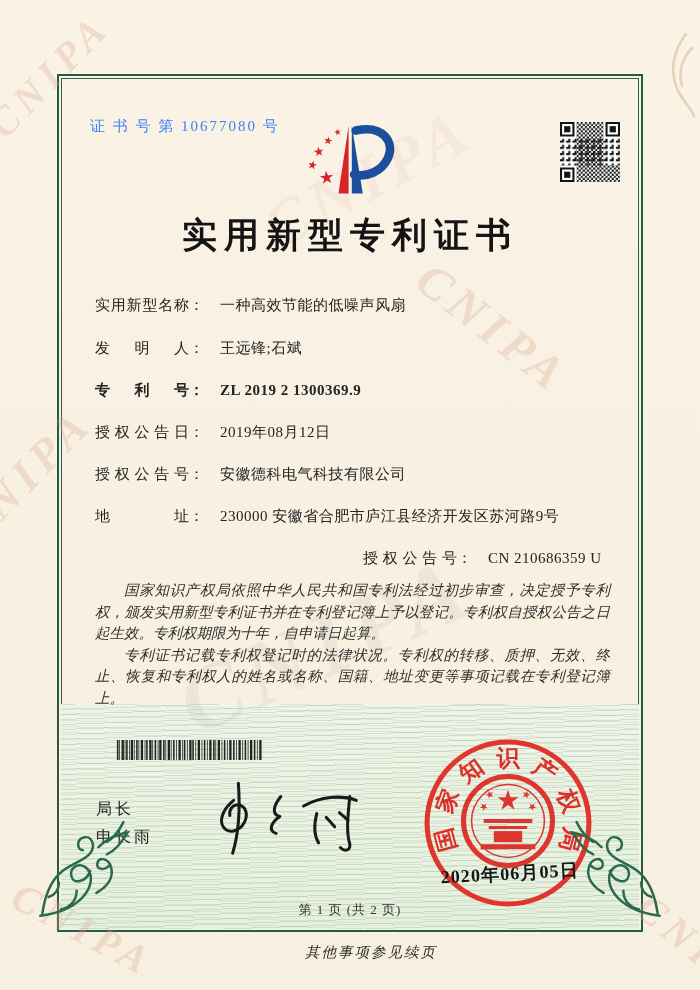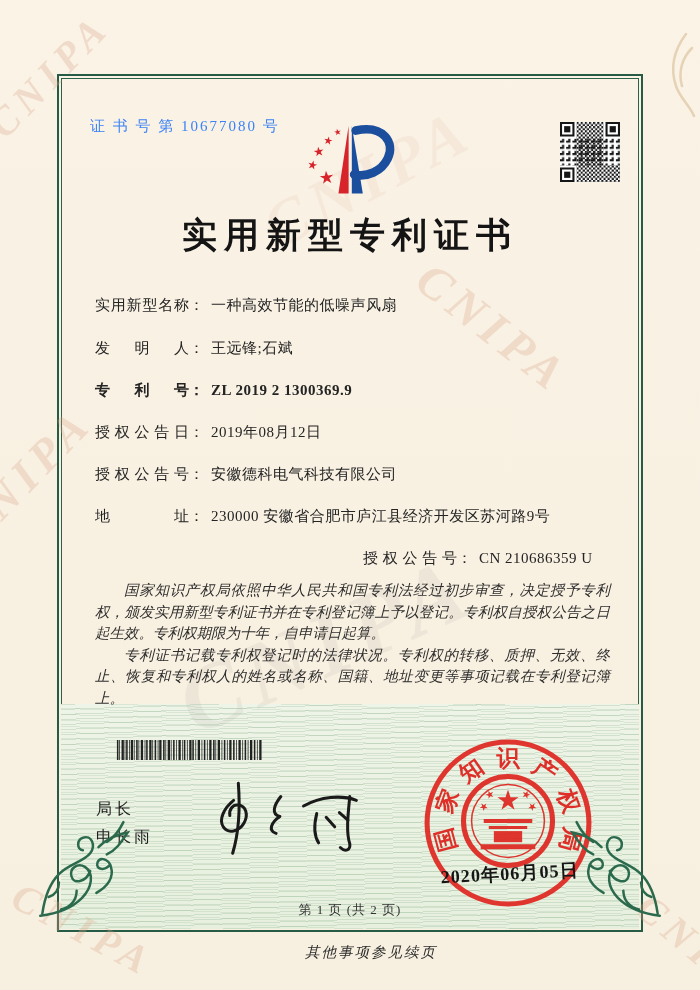--- a/index.html
+++ b/index.html
@@ -37,21 +37,21 @@
     position:absolute;left:0;top:212px;width:100%;text-align:center;
     font-size:35px;font-weight:700;letter-spacing:7px;color:#141414;z-index:3;
   }
   .fields{position:absolute;left:95px;top:0;width:540px;z-index:3;font-size:15px;}
   .frow{position:absolute;left:0;white-space:nowrap;}
   .flabel{
     display:inline-block;width:94px;text-align:justify;text-align-last:justify;
     vertical-align:top;color:#242424;
   }
   .fcolon{display:inline-block;color:#242424;}
-  .fvalue{display:inline-block;margin-left:7px;color:#242424;letter-spacing:0.5px;}
+  .fvalue{display:inline-block;margin-left:16px;color:#242424;letter-spacing:0.5px;}
   .fgroup2{position:absolute;left:268px;top:0;white-space:nowrap;}
   .paras{
     position:absolute;left:95px;top:580px;width:515px;z-index:3;
     font-size:14.5px;line-height:21.5px;font-style:italic;color:#2e2e2e;text-align:justify;
   }
   .paras p{margin:0;text-indent:2em;}
   .sig-title{position:absolute;left:96px;top:799px;font-family:"Liberation Sans","DejaVu Sans",sans-serif;
     font-size:16px;letter-spacing:3px;color:#1d1d1d;z-index:3;}
   .sig-name{position:absolute;left:96px;top:827px;font-family:"Liberation Sans","DejaVu Sans",sans-serif;
     font-size:16px;letter-spacing:3px;color:#1d1d1d;z-index:3;}

